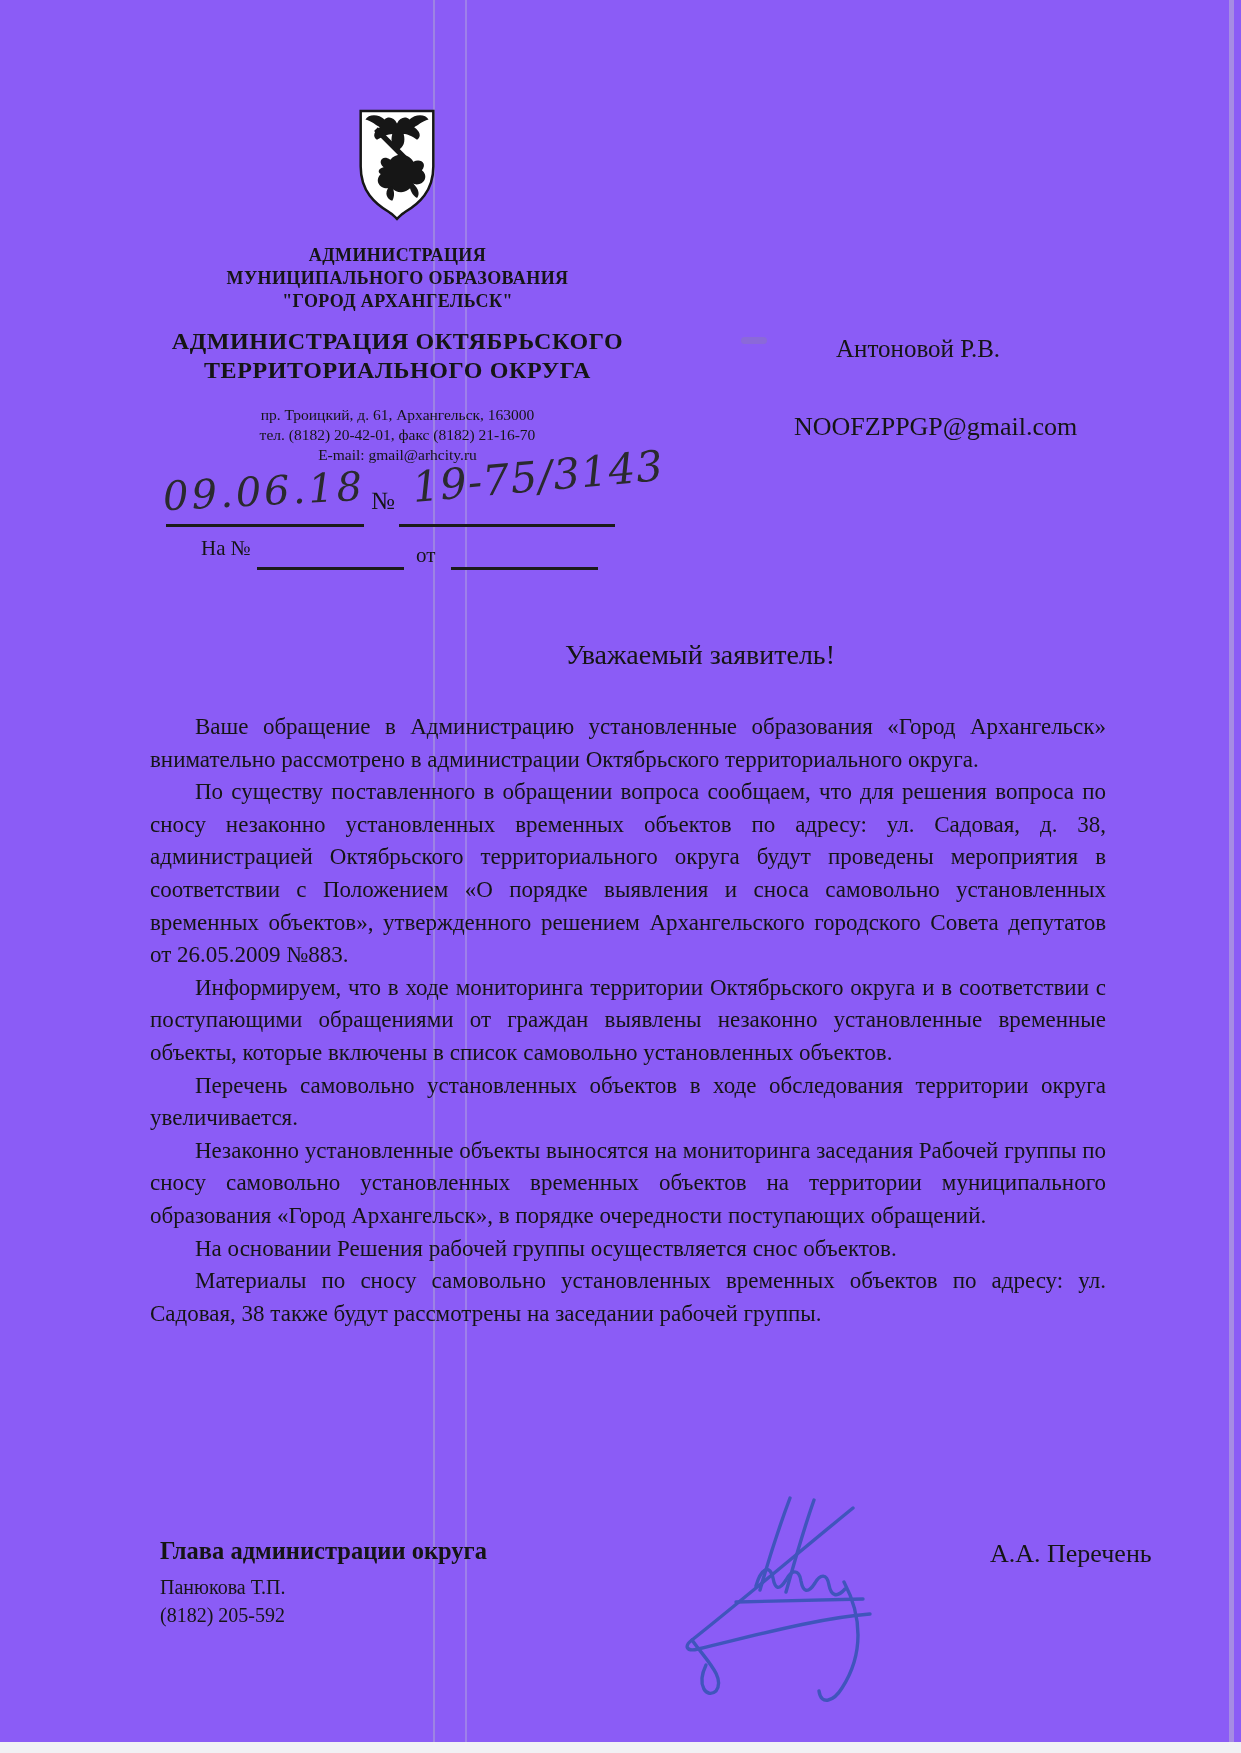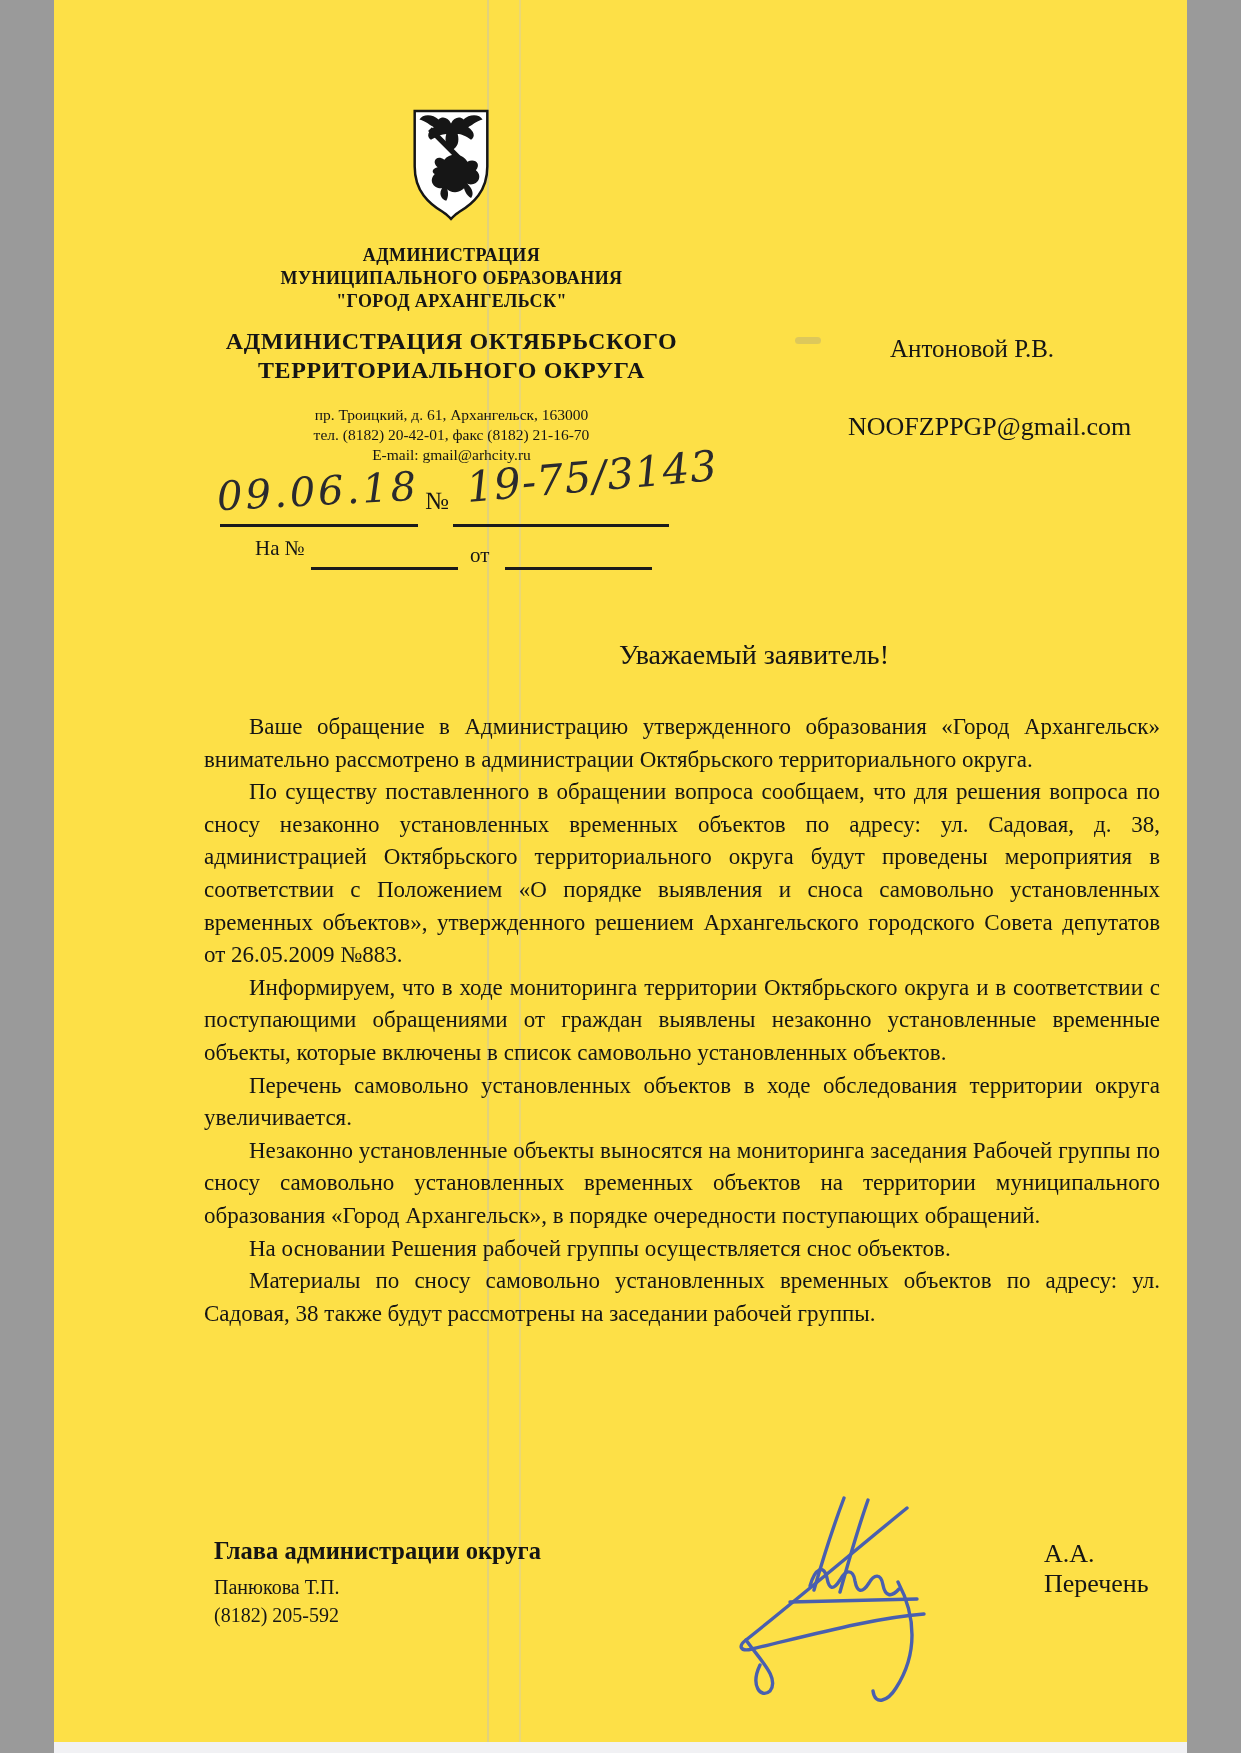--- a/index.html
+++ b/index.html
@@ -1,21 +1,21 @@
 <!DOCTYPE html>
 <html lang="ru"><head>
 <meta charset="utf-8">
 <title>Scanned letter</title>
 <style>
   html,body{margin:0;padding:0;background:#9a9a9a;}
   .page{
     position:relative;
-    width:1133px;height:1753px;
+    width:1241px;height:1753px;
     margin:0 auto;
-    background:#fde047;
+    background:#8b5cf6;
     overflow:hidden;
     font-family:"Liberation Serif","DejaVu Serif",serif;
     color:#151515;
   }
   .abs{position:absolute;}
   .center{text-align:center;}
   
   .org-upper{left:150px;top:244px;width:495px;font-size:18px;line-height:23px;font-weight:bold;letter-spacing:.4px;}
   .org-main{left:150px;top:327px;width:495px;font-size:24px;line-height:29px;font-weight:bold;letter-spacing:.6px;}
   .org-addr{left:150px;top:405px;width:495px;font-size:15.5px;line-height:20px;}
@@ -100,21 +100,21 @@
   <div class="uline" style="left:399px;top:524px;width:216px;"></div>
 
   <div class="abs ref-label" style="left:191px;top:536px;margin-left:10px;">На №</div>
   <div class="uline" style="left:257px;top:567px;width:147px;"></div>
   <div class="abs ref-label" style="left:416px;top:543px;">от</div>
   <div class="uline" style="left:451px;top:567px;width:147px;"></div>
 
   <div class="abs salutation">Уважаемый заявитель!</div>
 
   <div class="abs body-block">
-    <p>Ваше обращение в Администрацию утвержденного образования «Город Архангельск» внимательно рассмотрено в администрации Октябрьского территориального округа.</p>
+    <p>Ваше обращение в Администрацию установленные образования «Город Архангельск» внимательно рассмотрено в администрации Октябрьского территориального округа.</p>
     <p>По существу поставленного в обращении вопроса сообщаем, что для решения вопроса по сносу незаконно установленных временных объектов по адресу: ул. Садовая, д. 38, администрацией Октябрьского территориального округа будут проведены мероприятия в соответствии с Положением «О порядке выявления и сноса самовольно установленных временных объектов», утвержденного решением Архангельского городского Совета депутатов от 26.05.2009 №883.</p>
     <p>Информируем, что в ходе мониторинга территории Октябрьского округа и в соответствии с поступающими обращениями от граждан выявлены незаконно установленные временные объекты, которые включены в список самовольно установленных объектов.</p>
     <p>Перечень самовольно установленных объектов в ходе обследования территории округа увеличивается.</p>
     <p>Незаконно установленные объекты выносятся на мониторинга заседания Рабочей группы по сносу самовольно установленных временных объектов на территории муниципального образования «Город Архангельск», в порядке очередности поступающих обращений.</p>
     <p>На основании Решения рабочей группы осуществляется снос объектов.</p>
     <p>Материалы по сносу самовольно установленных временных объектов по адресу: ул. Садовая, 38 также будут рассмотрены на заседании рабочей группы.</p>
   </div>
 
   <div class="abs pos">Глава администрации округа</div>
   <div class="abs exec-name">Панюкова Т.П.</div>

